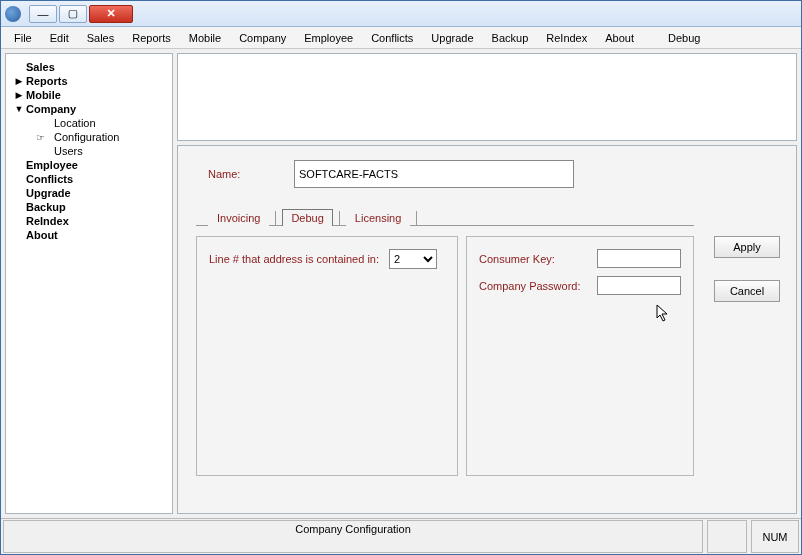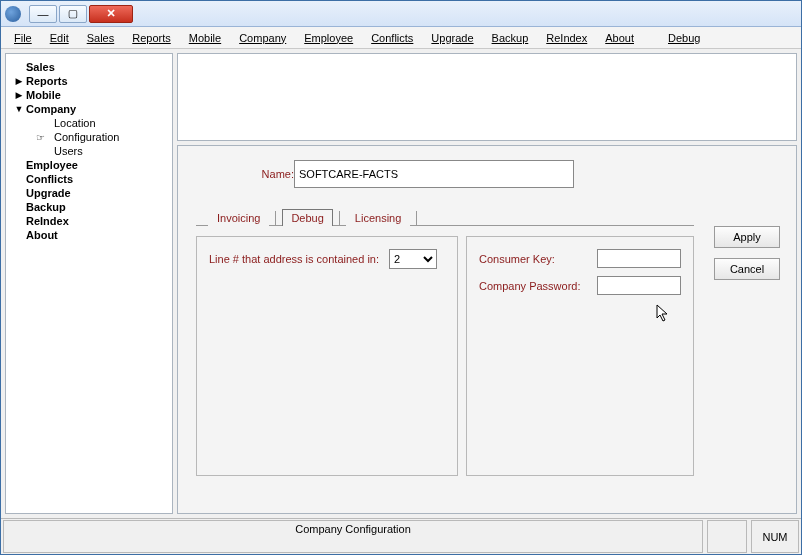--- a/index.html
+++ b/index.html
@@ -4,53 +4,53 @@
 <style>
   * { box-sizing: border-box; font-family: Tahoma, sans-serif; font-size: 11px; }
   body { margin: 0; background: #eef2f8; width: 802px; height: 555px; overflow: hidden; }
   .window { width: 802px; height: 555px; border: 1px solid #3c6ea5; background: #f0f0f0; display: flex; flex-direction: column; }
   .titlebar { height: 26px; background: linear-gradient(#e8f0fb,#d5e4f7); display: flex; align-items: center; padding: 0 4px; border-bottom: 1px solid #9ab4d6; }
   .titlebar .app-icon { width: 16px; height: 16px; background: radial-gradient(circle at 6px 6px,#6fa3dd,#2b5f9e); border-radius: 50%; margin-right: 6px; }
   .titlebar .title { flex: 1; color: #1a1a1a; }
   .titlebar .btn { width: 28px; height: 18px; margin-left: 2px; border: 1px solid #8aa6c8; background: linear-gradient(#f7fbff,#dce9f7); border-radius: 2px; display: flex; align-items: center; justify-content: center; }
   .titlebar .btn.close { width: 44px; background: linear-gradient(#ef6a5a,#c7301f); border-color: #9c2414; color: #fff; font-weight: bold; }
   .menubar { height: 22px; background: #f4f4f4; border-bottom: 1px solid #c9c9c9; display: flex; align-items: center; padding: 0 4px; gap: 0; }
-  .menubar .menu-item { padding: 3px 9px; cursor: default; text-decoration: underline; }
+  .menubar .menu-item { padding: 3px 9px; cursor: default; }
   .menubar .spacer { width: 16px; }
   .client { flex: 1; display: flex; padding: 4px; gap: 4px; background: #f0f0f0; }
   .sidebar { width: 168px; background: #fff; border: 1px solid #aab4bf; padding: 6px 8px; overflow: auto; }
   .tree-row { display: flex; align-items: center; padding: 1px 0; cursor: default; }
   .tree-row .arrow { width: 10px; display: inline-block; text-align: center; font-size: 9px; color: #000; }
   .tree-row .label { margin-left: 2px; }
   .tree-row.bold .label { font-weight: bold; }
   .tree-row.child { padding-left: 22px; }
   .tree-row.child.selected { }
   .tree-row .hand { width: 14px; margin-right: 2px; font-size: 10px; }
   .main { flex: 1; display: flex; flex-direction: column; gap: 4px; }
   .topbox { height: 88px; background: #fff; border: 1px solid #aab4bf; }
   .formarea { flex: 1; background: #f4f4f4; border: 1px solid #aab4bf; padding: 14px 16px; position: relative; }
   .name-row { display: flex; align-items: center; margin-bottom: 20px; padding-left: 14px; }
-  .name-row .lbl { width: 86px; color: #8a1a1a; text-align: right; }
+  .name-row .lbl { width: 86px; color: #8a1a1a; }
   .name-row input { width: 280px; height: 28px; border: 1px solid #888; padding: 2px 4px; background: #fff; }
   .tabs-wrap { position: relative; }
   .tabstrip { display: flex; align-items: flex-end; margin-left: 14px; position: relative; z-index: 2; }
   .tabstrip .tab { padding: 2px 8px; color: #8a1a1a; border: 1px solid transparent; border-bottom: none; cursor: default; position: relative; top: 1px; background: #f4f4f4; }
   .tabstrip .tab.active { border: 1px solid #777; border-bottom: none; top: 1px; }
   .tabstrip .sep { width: 1px; height: 14px; background: #999; margin: 0 6px; position: relative; top: 0px; }
   .tabbody { display: flex; gap: 8px; margin-top: 0; border-top: 1px solid #999; padding-top: 10px; }
   .panel { border: 1px solid #b8b8b8; background: #f4f4f4; height: 240px; padding: 12px; }
   .panel.left { flex: 1; }
   .panel.right { width: 228px; }
   .field-row { display: flex; align-items: center; margin-bottom: 8px; }
   .field-row .flbl { color: #8a1a1a; margin-right: 8px; }
   .panel.left .flbl { width: 172px; }
   .panel.right .flbl { width: 118px; }
   select.combo { width: 48px; height: 20px; border: 1px solid #888; background: #fff; }
   input.txt { width: 84px; height: 19px; border: 1px solid #888; background: #fff; }
-  .rightbtns { position: absolute; right: 16px; top: 80px; display: flex; flex-direction: column; gap: 10px; }
+  .rightbtns { position: absolute; right: 16px; top: 90px; display: flex; flex-direction: column; gap: 22px; }
   .rightbtns button { width: 66px; height: 22px; border: 1px solid #9a9a9a; background: linear-gradient(#fdfdfd,#e6e6e6); cursor: default; }
   .tabbody-outer { margin-right: 86px; margin-left: 2px; }
   .statusbar { height: 36px; border-top: 1px solid #b9b9b9; display: flex; align-items: stretch; background: #f0f0f0; }
   .statusbar .cell { border: 1px solid #b9b9b9; margin: 1px 2px; padding: 2px 6px; display: flex; align-items: center; }
   .statusbar .cell.main { flex: 1; }
   .statusbar .cell.blank { width: 40px; }
   .statusbar .cell.num { width: 48px; justify-content: center; }
   .cursor { position: absolute; left: 478px; top: 158px; pointer-events: none; }
 </style>
 </head>

